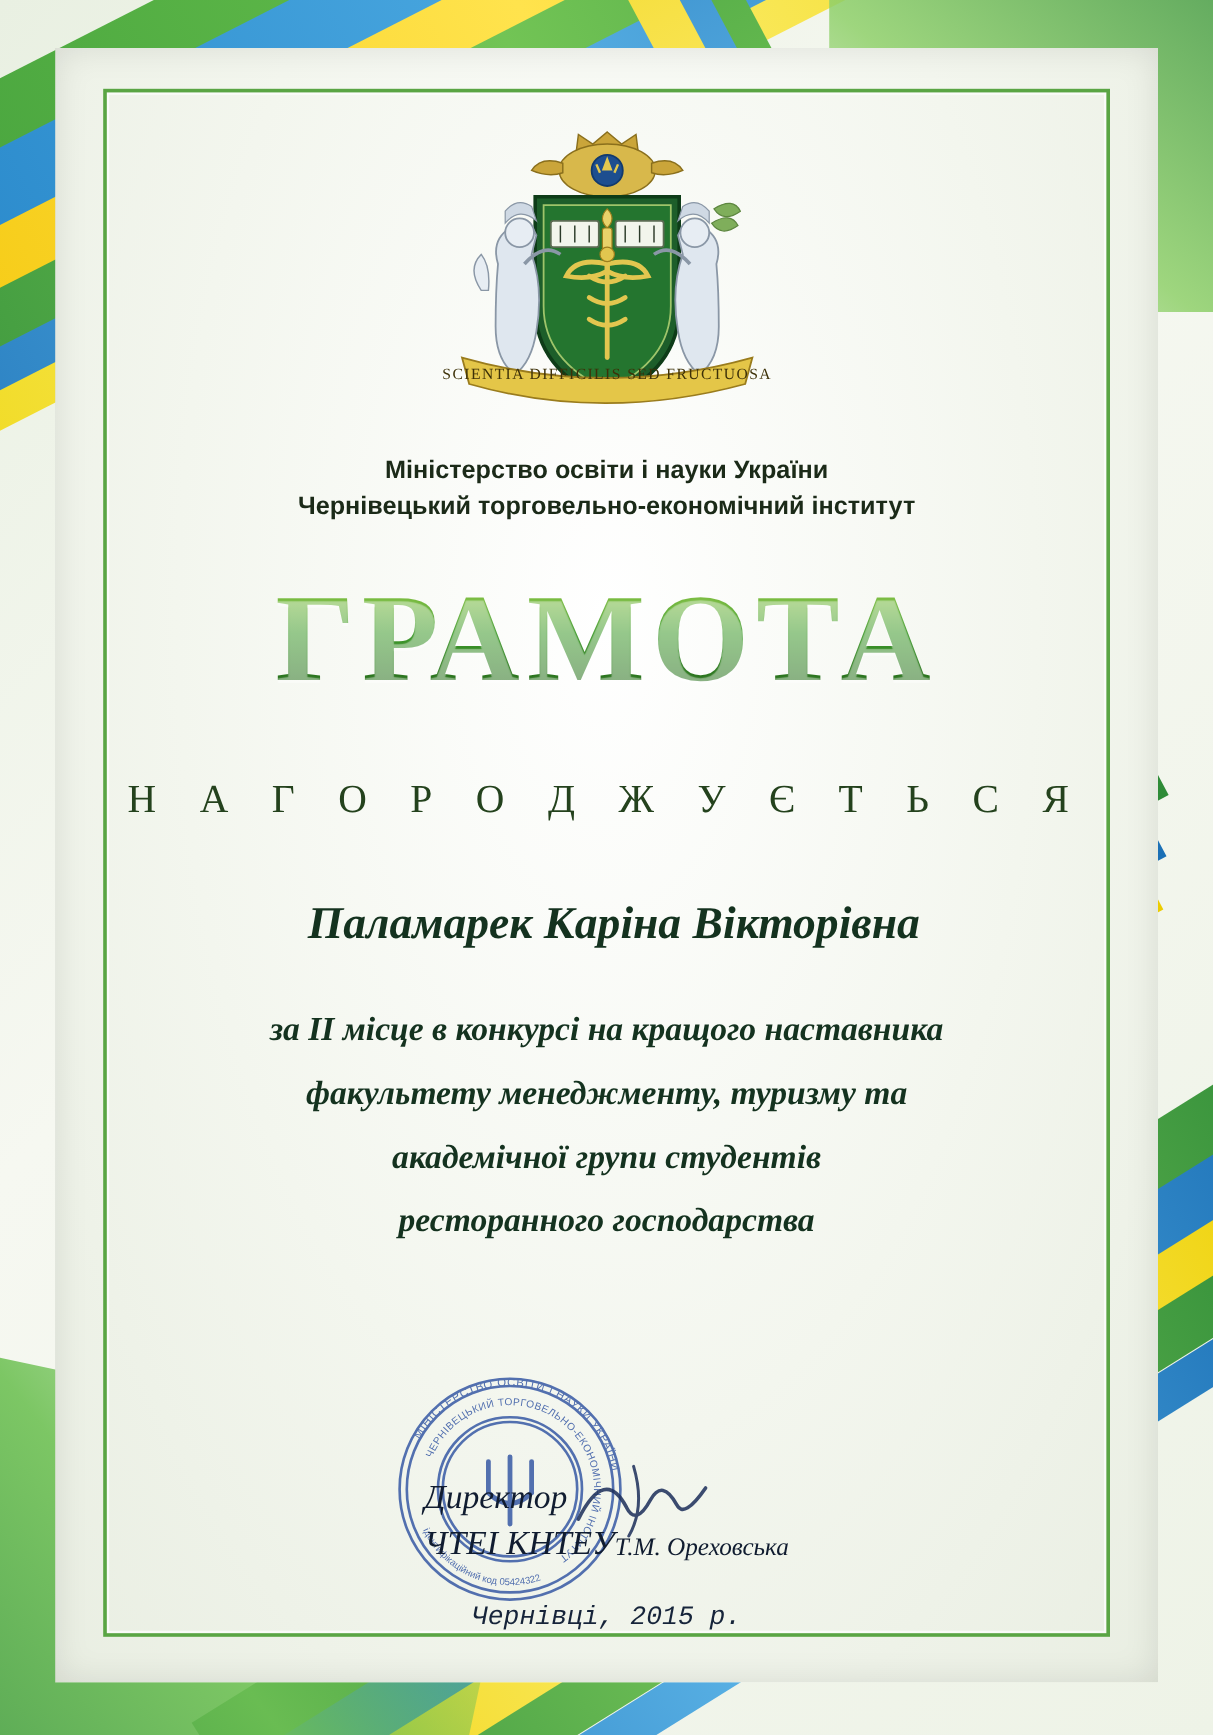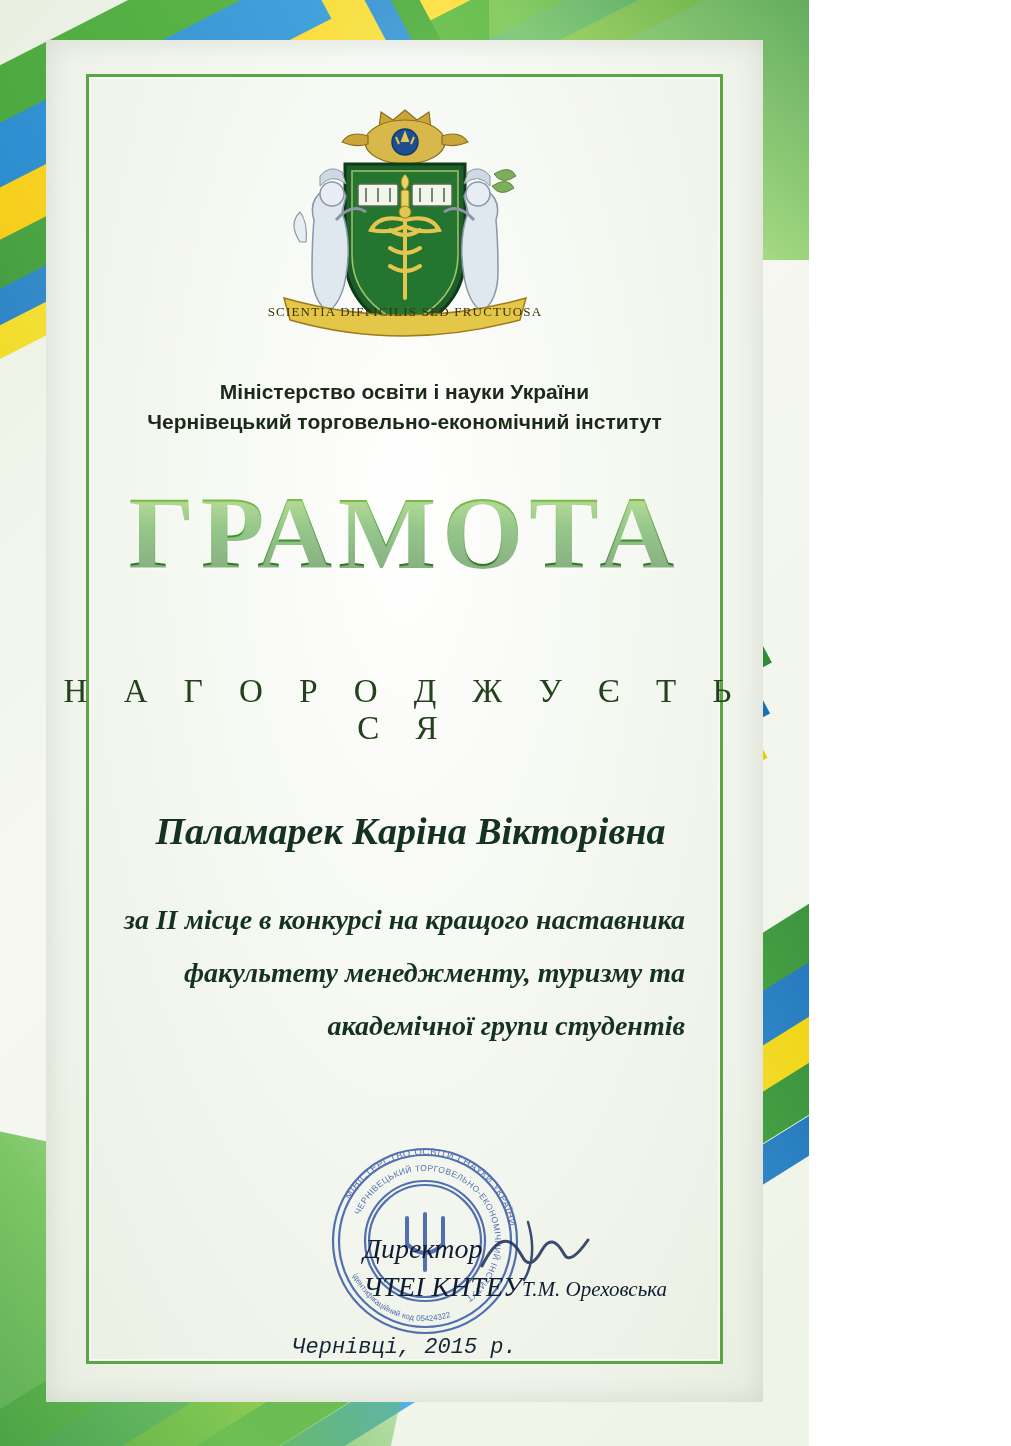--- a/index.html
+++ b/index.html
@@ -9,21 +9,21 @@
   }
   body {
     width: 1011px;
     height: 1446px;
     overflow: hidden;
     font-family: "Liberation Serif", serif;
   }
 
   .certificate {
     position: relative;
-    width: 809px;
+    width: 1011px;
     height: 1446px;
     overflow: hidden;
     background: #f4f6ef;
   }
 
   
   .bg-base {
     position: absolute;
     inset: 0;
     background: linear-gradient(135deg, #e9f0e2 0%, #f6f8f1 40%, #eef3e7 100%);
@@ -145,21 +145,21 @@
     line-height: 1;
     background: linear-gradient(180deg, #9fd14f 0%, #3f9a2c 45%, #1f5f16 100%);
     -webkit-background-clip: text;
     background-clip: text;
     color: transparent;
     text-shadow: 0 2px 1px rgba(255,255,255,0.45);
     text-align: center;
   }
 
   .awarded {
-    margin-top: 88px;
+    margin-top: 64px;
     font-family: "Liberation Serif", serif;
     font-size: 33px;
     letter-spacing: 14px;
     color: #24421d;
     font-weight: 500;
   }
 
   .recipient {
     margin-top: 62px;
     font-family: "Liberation Serif", serif;
@@ -171,32 +171,31 @@
   }
 
   .reason {
     margin-top: 40px;
     font-family: "Liberation Serif", serif;
     font-style: italic;
     font-weight: bold;
     font-size: 28px;
     line-height: 53px;
     color: #14321f;
-    text-align: right;
   }
 
   
   .sign-row {
     position: absolute;
     left: 0;
     right: 0;
     bottom: 96px;
     display: flex;
     align-items: flex-end;
-    justify-content: flex-end;
+    justify-content: center;
     padding: 0 96px;
   }
   .sign-left {
     font-family: "Liberation Serif", serif;
     font-style: italic;
     font-size: 28px;
     color: #101c30;
     text-align: left;
     line-height: 38px;
   }
@@ -342,20 +341,21 @@
       <div class="title">ГРАМОТА</div>
 
       <div class="awarded">Н А Г О Р О Д Ж У Є Т Ь С Я</div>
 
       <div class="recipient">Паламарек Каріна Вікторівна</div>
 
       <div class="reason">
         <div>за II місце в конкурсі на кращого наставника</div>
         <div>факультету менеджменту, туризму та</div>
         <div>академічної групи студентів</div>
+        <div>ресторанного господарства</div>
       </div>
 
       <svg class="stamp" viewBox="0 0 206 206">
         <defs>
           <path id="arcOuter" d="M103 103 m-86 0 a86 86 0 1 1 172 0 a86 86 0 1 1 -172 0"></path>
           <path id="arcInner" d="M103 103 m-70 0 a70 70 0 1 1 140 0 a70 70 0 1 1 -140 0"></path>
           <path id="arcBottom" d="M103 103 m-80 0 a80 80 0 0 0 160 0"></path>
         </defs>
         <g fill="none" stroke="#2b4fa0" stroke-width="2.2">
           <circle cx="103" cy="103" r="92"></circle>

